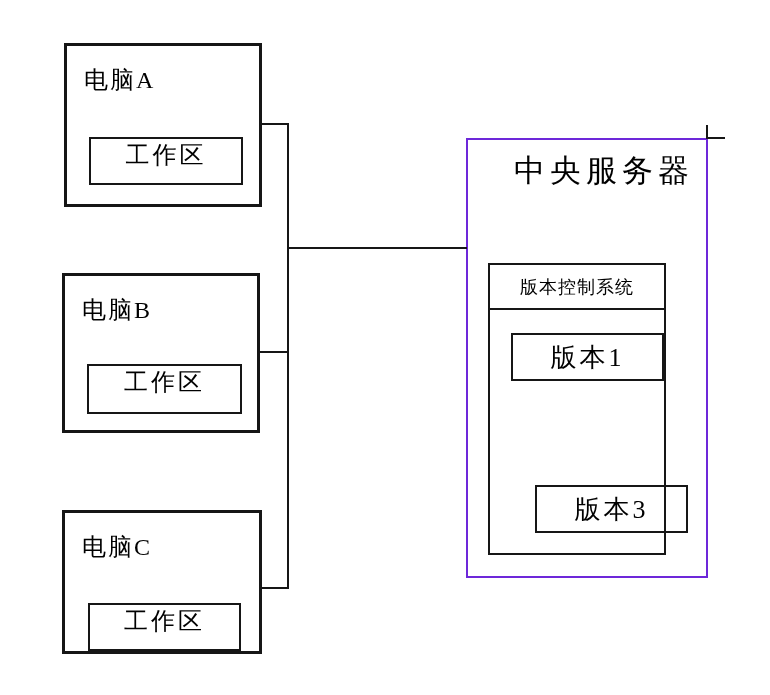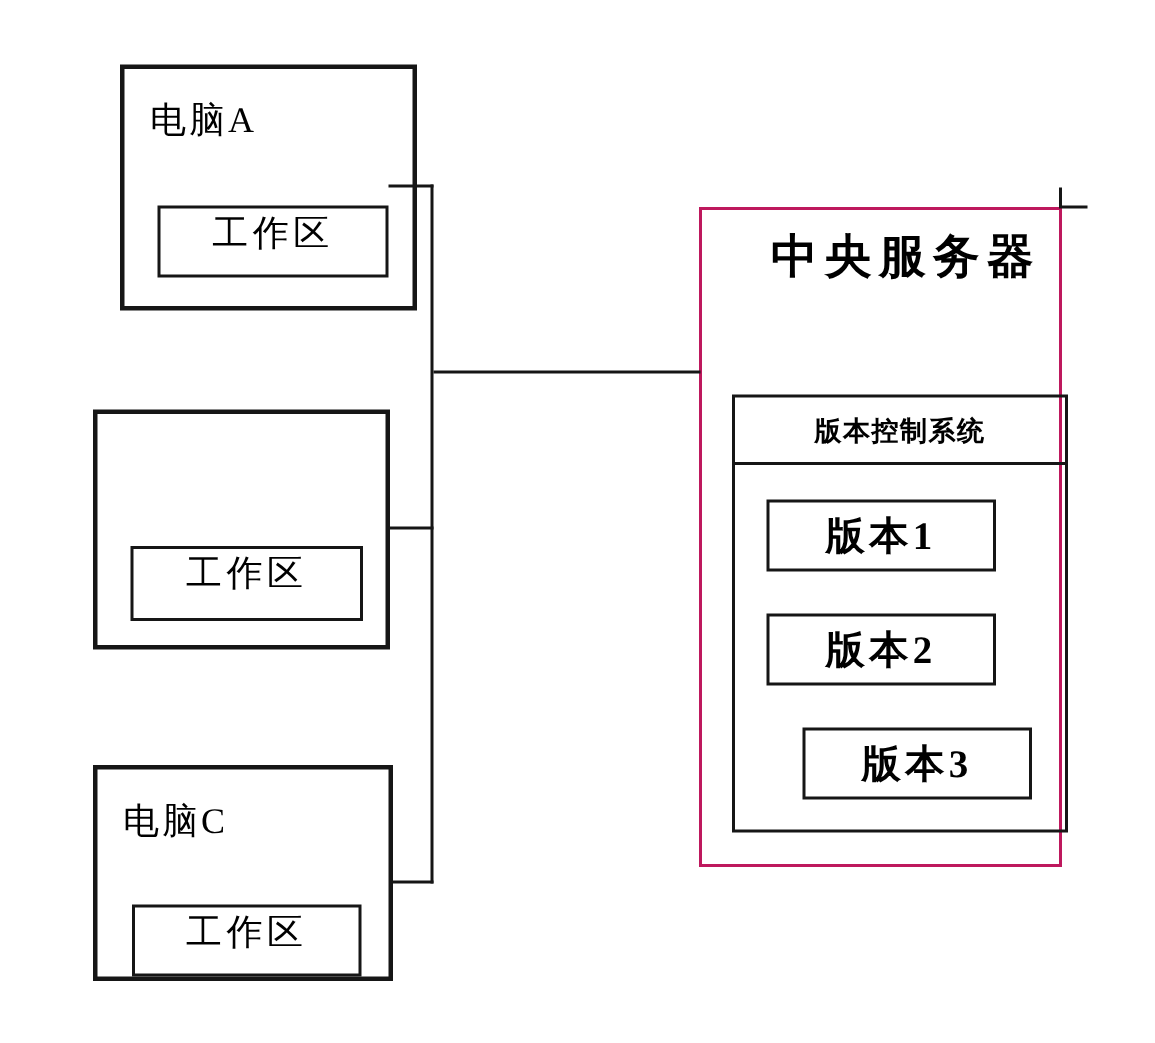--- a/index.html
+++ b/index.html
@@ -36,37 +36,36 @@
     position: absolute;
     box-sizing: border-box;
     border: 2px solid #161616;
     display: flex;
     align-items: flex-start;
     justify-content: center;
     font-size: 24px;
     letter-spacing: 3px;
   }
   .server {
-    border: 2px solid #be185d;
-    font-weight: bold;
+    border: 2px solid #6d28d9;
   }
   .server-title {
     margin-top: 10px;
     padding-left: 34px;
     text-align: center;
     font-size: 31px;
     letter-spacing: 5px;
     white-space: nowrap;
   }
   .vcs {
     position: absolute;
     box-sizing: border-box;
     left: 20px;
     top: 123px;
-    width: 224px;
+    width: 178px;
     height: 292px;
     border: 2px solid #161616;
   }
   .vcs-header {
     box-sizing: border-box;
     height: 45px;
     border-bottom: 2px solid #161616;
     display: flex;
     align-items: center;
     justify-content: center;
@@ -94,28 +93,29 @@
   .line {
     position: absolute;
     background: #161616;
   }
 </style>
 </head>
 <body>
 
 <div class="canvas">
 
-  <div class="box computer" style="left:80px; top:43px; width:198px; height:164px;">
+  <div class="box computer" style="left:64px; top:43px; width:198px; height:164px;">
     <div class="computer-label">电脑A</div>
     <div class="workspace" style="left:22px; top:91px; width:154px; height:48px;">
       <span>工作区</span>
     </div>
   </div>
 
   <div class="box computer" style="left:62px; top:273px; width:198px; height:160px;">
+    <div class="computer-label">电脑B</div>
     <div class="workspace" style="left:22px; top:88px; width:155px; height:50px;">
       <span>工作区</span>
     </div>
   </div>
 
   <div class="box computer" style="left:62px; top:510px; width:200px; height:144px;">
     <div class="computer-label">电脑C</div>
     <div class="workspace" style="left:23px; top:90px; width:153px; height:48px;">
       <span>工作区</span>
     </div>
@@ -124,23 +124,20 @@
   <div class="box server" style="left:466px; top:138px; width:242px; height:440px;">
     <div class="server-title">中央服务器</div>
 
     <div class="vcs">
       <div class="vcs-header">
         <span>版本控制系统</span>
       </div>
       <div class="version version-1">
         <span>版本1</span>
       </div>
-      <div class="version version-2">
-        <span>版本2</span>
-      </div>
       <div class="version version-3">
         <span>版本3</span>
       </div>
     </div>
   </div>
 
   <div class="line" style="left:259px; top:123px; width:30px; height:2px;"></div>
   <div class="line" style="left:259px; top:351px; width:30px; height:2px;"></div>
   <div class="line" style="left:261px; top:587px; width:28px; height:2px;"></div>
   <div class="line" style="left:287px; top:123px; width:2px; height:466px;"></div>

